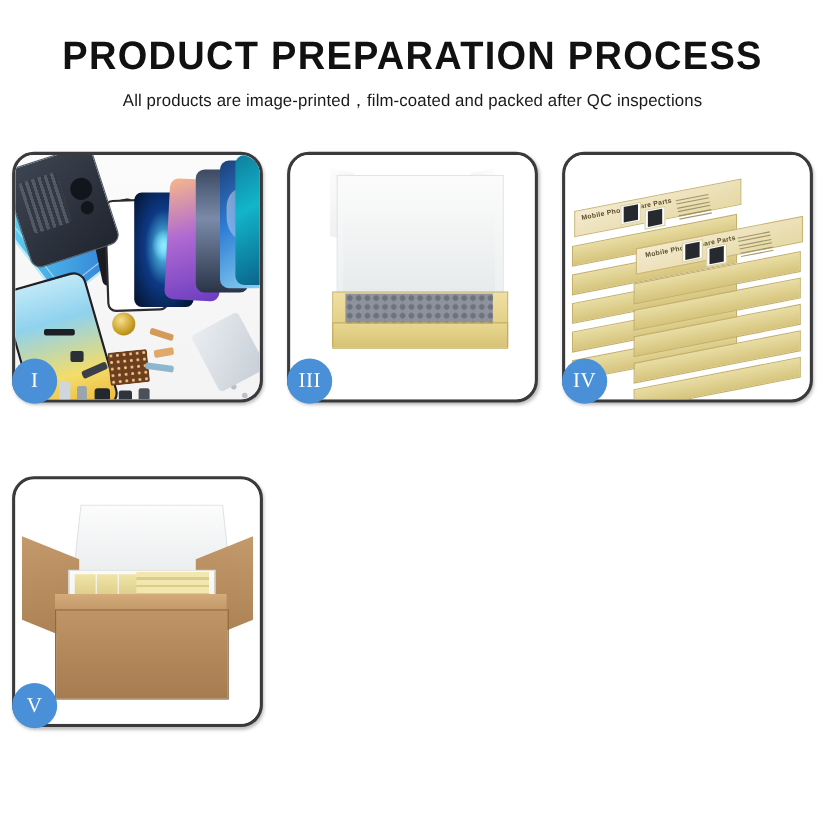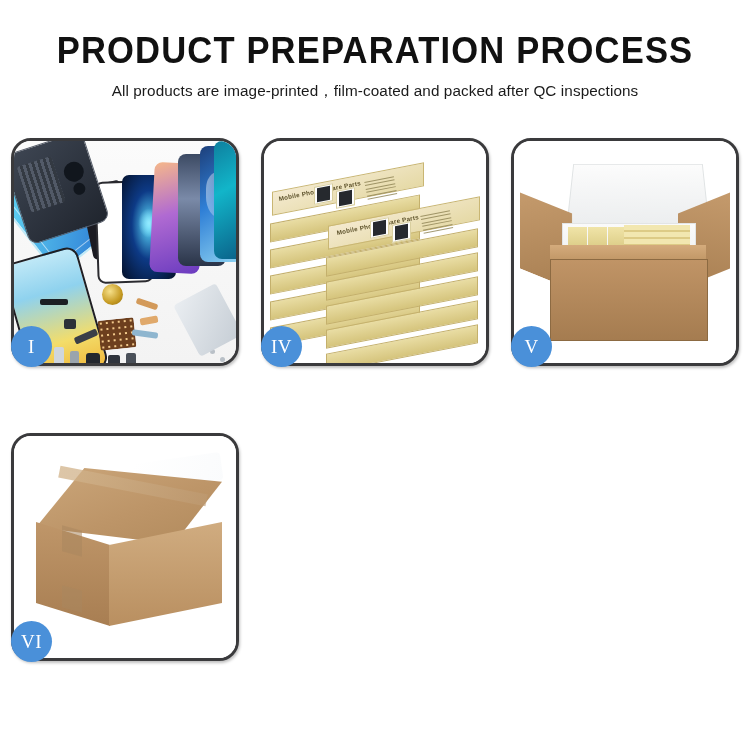--- a/index.html
+++ b/index.html
@@ -243,20 +243,32 @@
         <div class="prt f11"></div>
         <div class="scr" style="left:196px;top:208px"></div>
         <div class="scr" style="left:206px;top:216px"></div>
 
         <div class="tool"></div>
       </div>
       <div class="badge">I</div>
     </div>
 
 
+    <div class="panel">
+      <div class="panel-inner p3">
+        <div class="foam-flap-l"></div>
+        <div class="foam-flap-r"></div>
+        <div class="foam-back"></div>
+        <div class="foam-inner"></div>
+        <div class="ybox"></div>
+        <div class="bwrap"></div>
+        <div class="ybox-front"></div>
+      </div>
+      <div class="badge">III</div>
+    </div>
 
     <div class="panel">
       <div class="panel-inner p4">
         <div class="stack">
           <div class="layer" style="top:150px"></div>
           <div class="layer" style="top:124px"></div>
           <div class="layer" style="top:98px"></div>
           <div class="layer" style="top:72px"></div>
           <div class="layer" style="top:46px"></div>
           <div class="layer2" style="top:176px"></div>
@@ -317,27 +329,15 @@
             <i></i>
             <i></i>
         </div>
         <div class="ybars-r"></div>
         <div class="cart-top"></div>
         <div class="cart-body"></div>
       </div>
       <div class="badge">V</div>
     </div>
 
-    <div class="panel">
-      <div class="panel-inner p6">
-        <div class="wrap-gloss"></div>
-        <div class="ctn-top"></div>
-        <div class="ctn-seam"></div>
-        <div class="ctn-left"></div>
-        <div class="ctn-right"></div>
-        <div class="tape tape-a"></div>
-        <div class="tape tape-b"></div>
-      </div>
-      <div class="badge">VI</div>
-    </div>
 
   </div>
 </div>
 
 </body></html>

